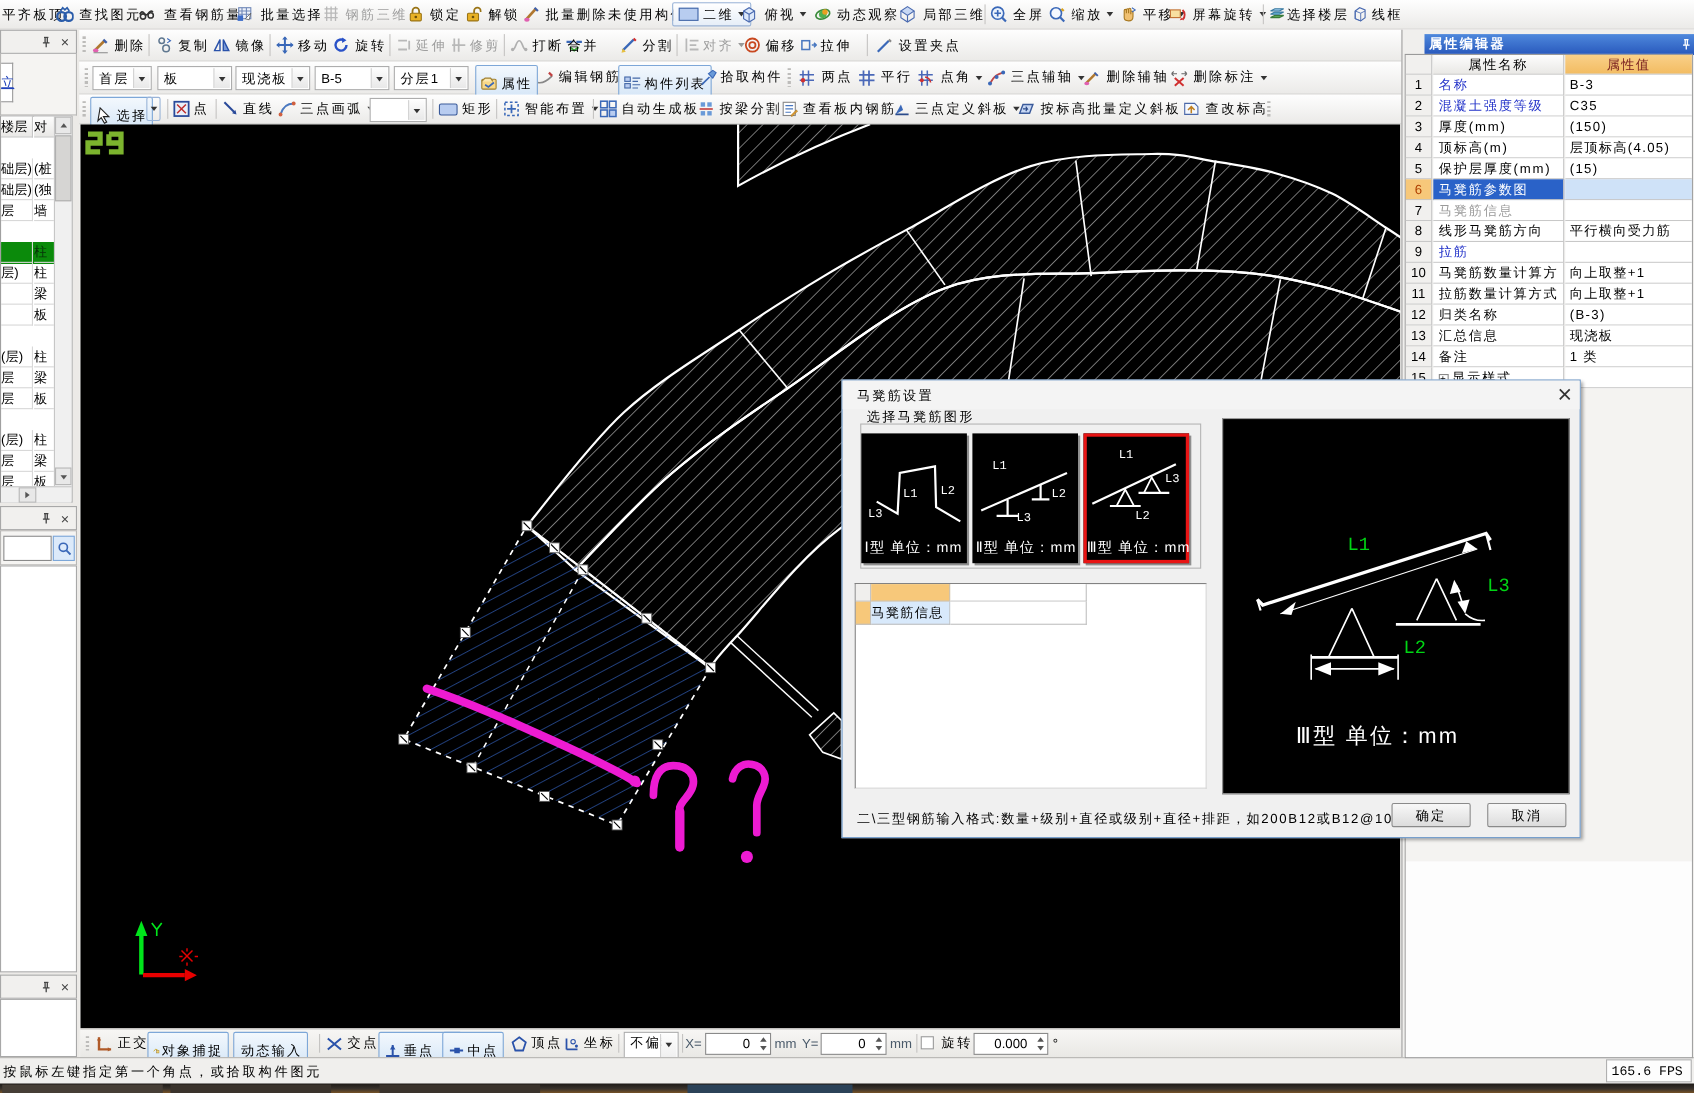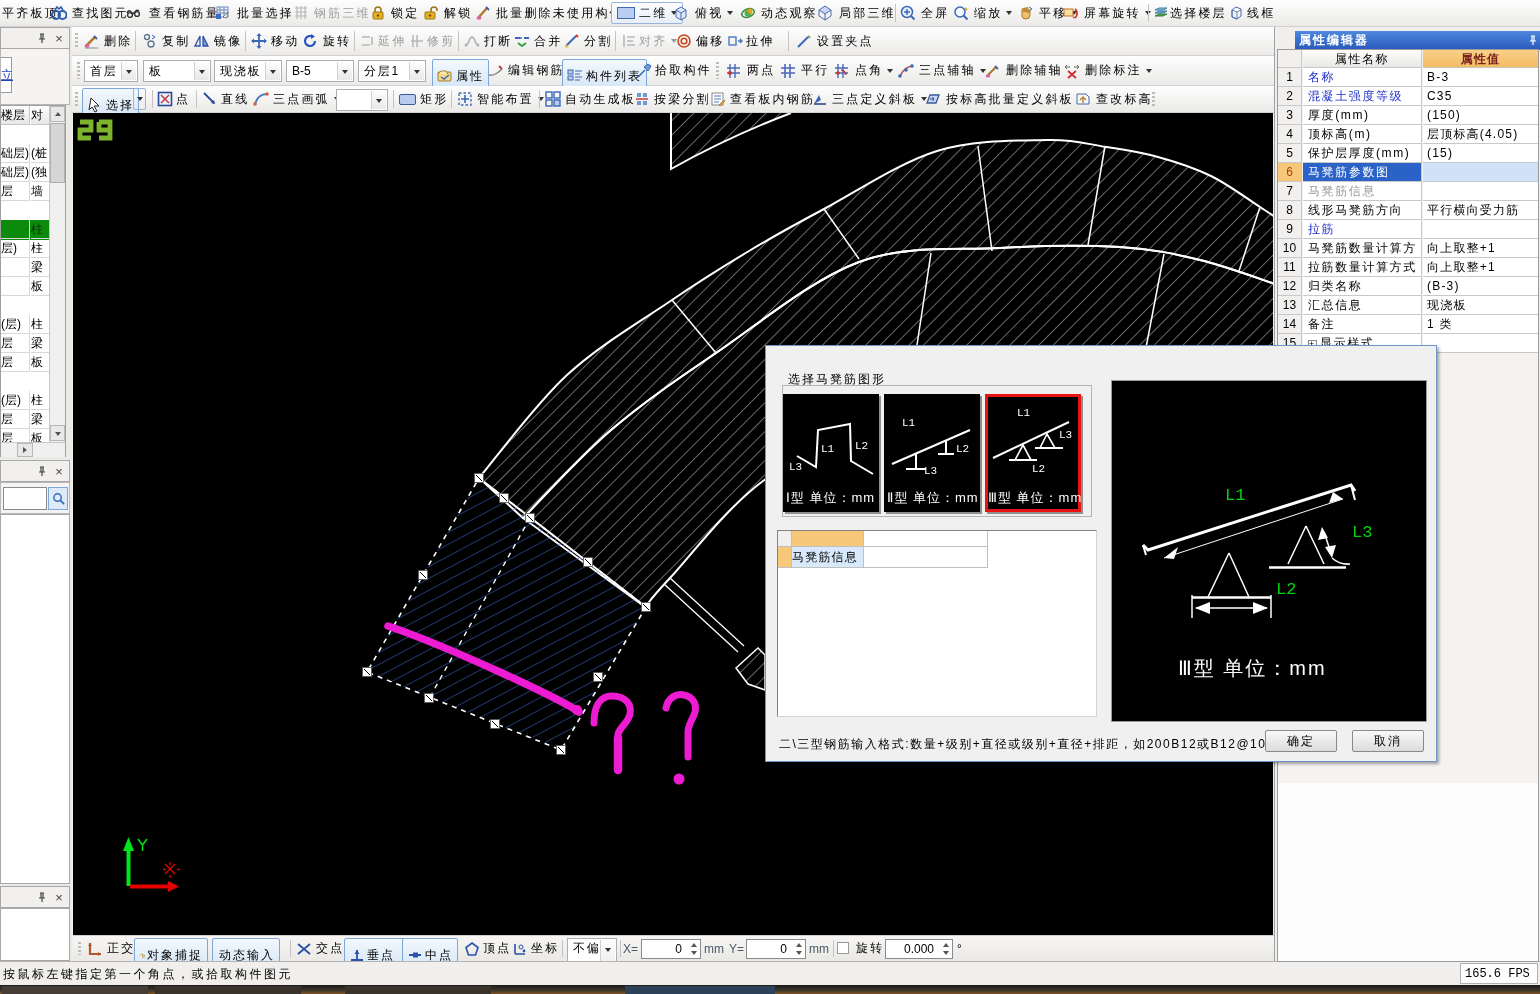--- a/index.html
+++ b/index.html
@@ -221,21 +221,21 @@
         </svg>
       </span>
  <span class="ti" style="left:484px">打断</span>
  <span class="ti" style="left:514px">
         <svg class="ic" viewBox="0 0 16 16">
           <path d="M1 5h5M10 5h5" stroke="#3a68b8" stroke-width="2"></path>
           <path d="M6 5l2 0M8 5l-2 0" stroke="#3a68b8"></path>
           <path d="M4 10l4 3 4-3" fill="none" stroke="#38a038" stroke-width="1.8"></path>
         </svg>
       </span>
- <span class="ti" style="left:534px">合并</span>
+ <span class="ti" style="left:516px">合并</span>
  <span class="ti" style="left:564px">
         <svg class="ic" viewBox="0 0 16 16">
           <path d="M2 13L12 3" stroke="#3a68b8" stroke-width="2"></path>
           <path d="M12 2l2 2" stroke="#d03030" stroke-width="2"></path>
           <path d="M1 15l4-1-3-3z" fill="#e8c040"></path>
         </svg>
       </span>
  <span class="ti" style="left:584px">分割</span>
  <span class="sep" style="left:615px"></span>
  <span class="ti" style="left:621px">
@@ -758,21 +758,21 @@
           <path d="M4 1h4M5 1v5M7 1v5M3 6h6M6 6v4" stroke="#fff" fill="none" stroke-width="1.2"></path>
         </svg>
    <span class="xbtn" style="left:250px;top:3px;color:#fff;font-weight:normal;">×</span>
  </div>
 
  <div class="abs" style="left:2px;top:22px;width:262px;height:913px;background:#f2f1ef;border:1px solid #9a9a9a;">
 
   <div class="pr" style="top:0;height:18px;">
     <span class="pn" style="height:18px;"></span>
     <span class="pa" style="height:18px;background:linear-gradient(#fdfdfd,#e9e8e5);text-align:center;padding-left:0;">属性名称</span>
-    <span class="pv" style="height:18px;background:linear-gradient(#fad089,#f2bc62);text-align:center;padding-left:0;color:#7a2020;font-weight:bold;">属性值</span>
+    <span class="pv" style="height:18px;background:linear-gradient(#fad089,#f2bc62);text-align:center;padding-left:0;color:#7a2020;font-weight:normal;">属性值</span>
   </div>
   <div class="pr" style="top:18px">
           <span class="pn">1</span>
           <span class="pa bt">名称</span>
           <span class="pv">B-3</span>
         </div>
   <div class="pr" style="top:37px">
           <span class="pn">2</span>
           <span class="pa bt">混凝土强度等级</span>
           <span class="pv">C35</span>
@@ -842,20 +842,26 @@
           <span class="pa"><span style="display:inline-block;width:9px;height:9px;border:1px solid #888;font-size:9px;line-height:7px;text-align:center;margin-right:3px;">+</span>显示样式</span>
           <span class="pv"></span>
         </div>
 
   <div class="abs" style="left:0;top:303px;width:260px;height:430px;background:#f4f3f1;"></div>
   <div class="abs" style="left:0;top:733px;width:260px;height:178px;background:#fdfdfd;"></div>
  </div>
 </div>
 
 <div class="abs" id="dialog" style="left:765px;top:345px;width:672px;height:417px;background:#f0f0f0;border:1px solid #6a96c8;box-shadow:2px 2px 3px rgba(0,0,0,0.35);">
+ <div class="abs" style="left:0;top:0;width:670px;height:26px;background:#f4f4f4;">
+  <span class="abs" style="left:13px;top:6px;letter-spacing:2px;">马凳筋设置</span>
+  <svg class="abs" style="left:650px;top:6px;width:13px;height:13px" viewBox="0 0 13 13">
+          <path d="M2 2l9 9M11 2l-9 9" stroke="#333" stroke-width="1.6"></path>
+        </svg>
+ </div>
  <span class="abs" style="left:22px;top:25px;letter-spacing:2px;">选择马凳筋图形</span>
  <div class="abs" style="left:16px;top:39px;width:310px;height:132px;border:1px solid #b4b4b4;"></div>
 
  <div class="abs" style="left:17px;top:48px;width:96px;height:118px;background:#000;box-shadow:2px 2px 0 #8f8f8f;">
   <svg class="abs" style="left:0;top:0;width:96px;height:90px" viewBox="0 0 96 90">
    <path d="M14 62 L33 73 L35 36 L67 30 L68 67 L90 80" fill="none" stroke="#fff" stroke-width="2"></path>
    <text x="38" y="58" fill="#fff" font-size="11" font-family="Liberation Mono,monospace">L1</text>
    <text x="72" y="55" fill="#fff" font-size="11" font-family="Liberation Mono,monospace">L2</text>
    <text x="6" y="76" fill="#fff" font-size="11" font-family="Liberation Mono,monospace">L3</text>
   </svg>

